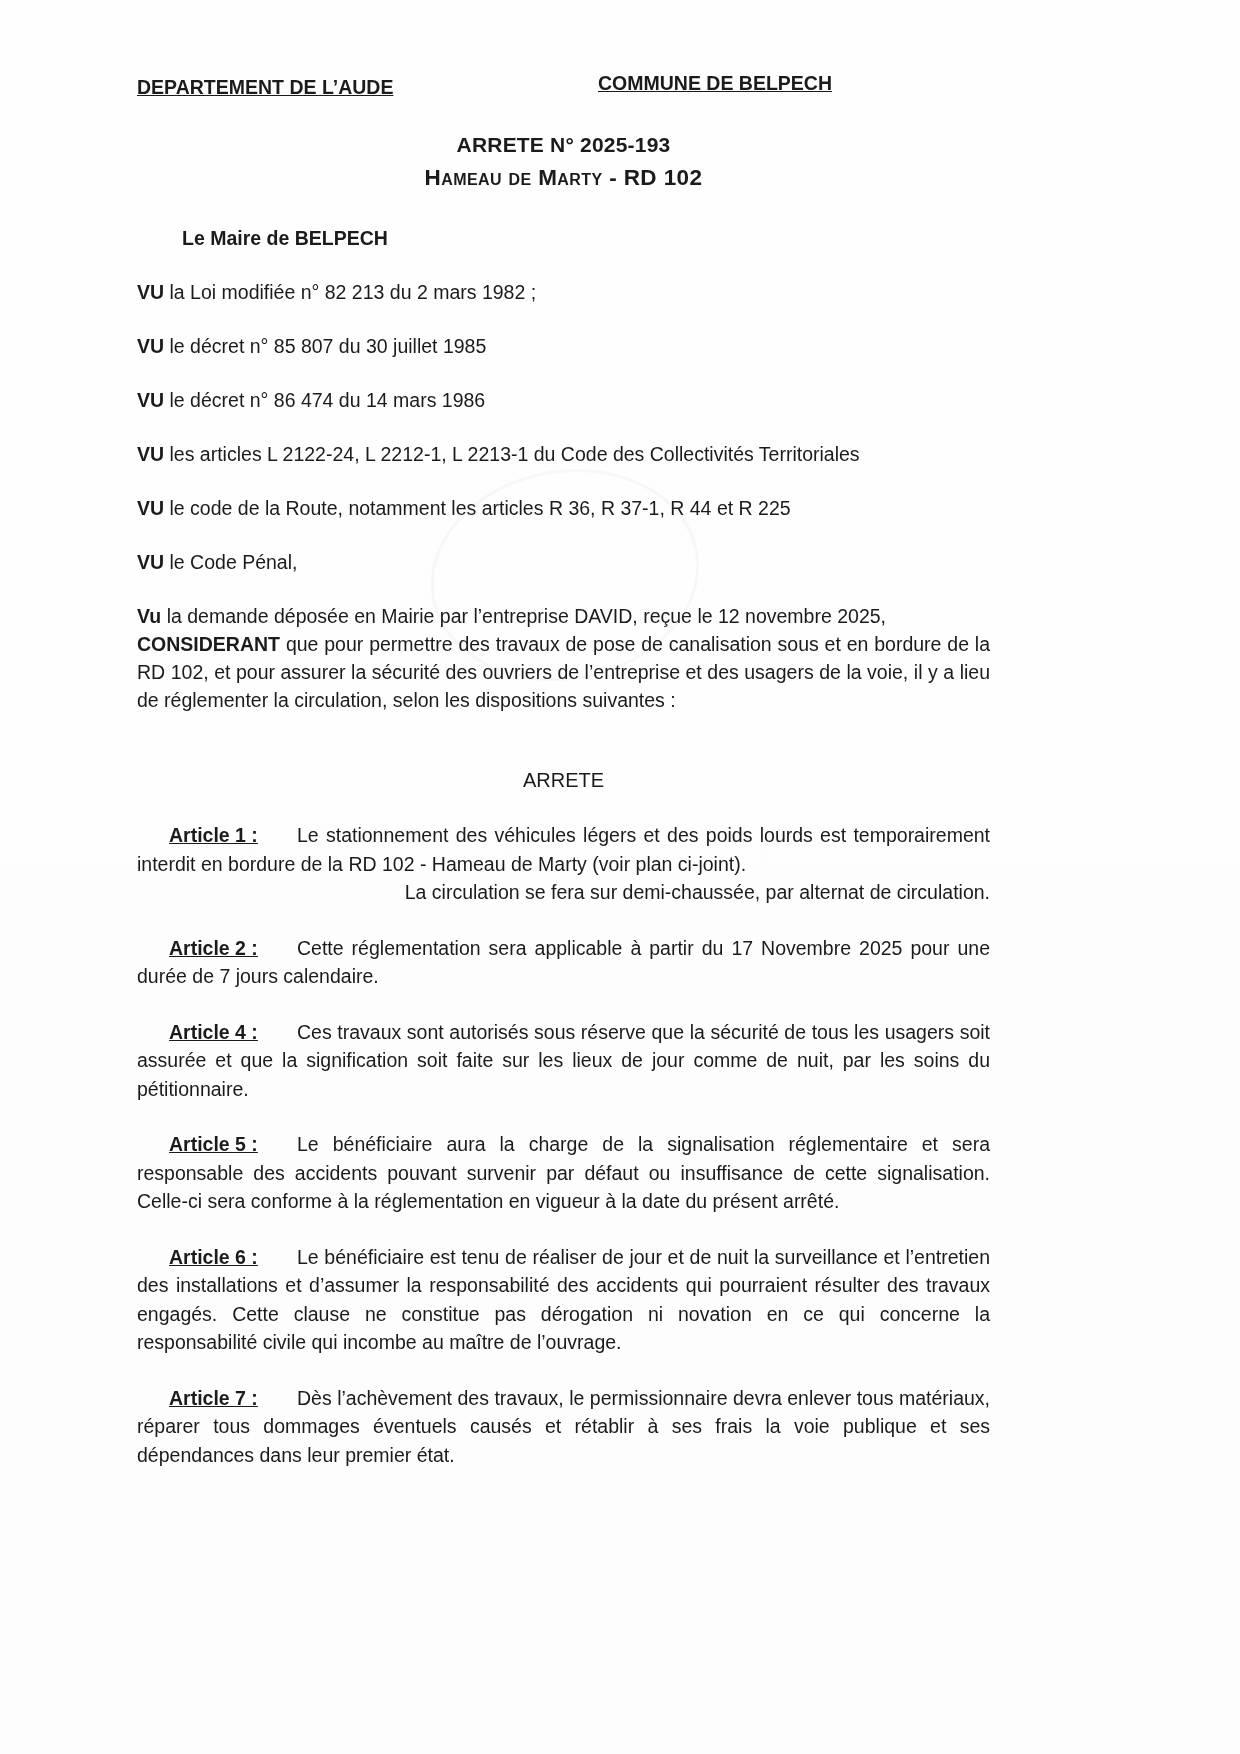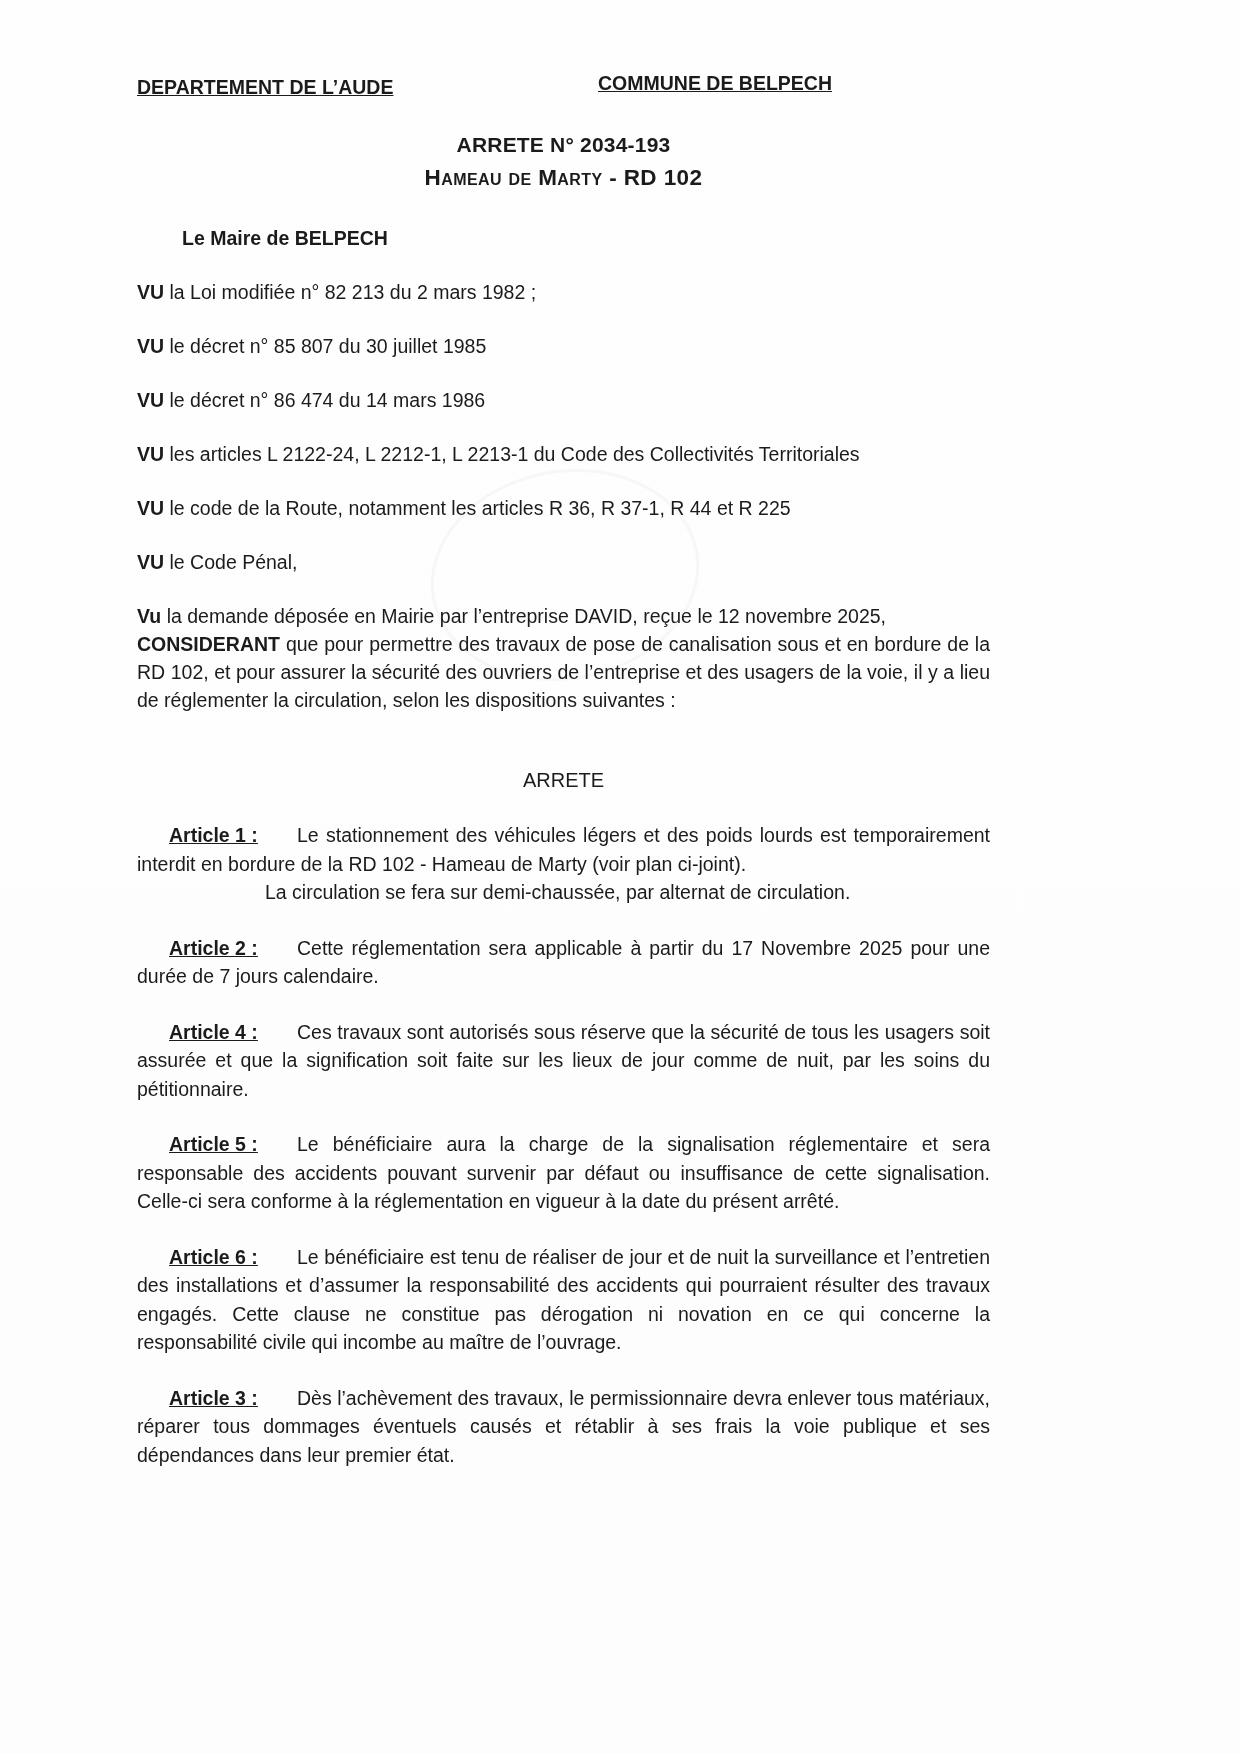--- a/index.html
+++ b/index.html
@@ -82,36 +82,37 @@
     line-height: 28.5px;
     margin-top: 27px;
     text-align: justify;
   }
   .article-label-wrap { display: inline-block; width: 128px; margin-left: 32px; }
   .article-label { font-weight: bold; text-decoration: underline; }
   .article-cont {
     font-size: 19.5px;
     line-height: 28.5px;
     margin-left: 128px;
+    text-align: right;
   }
 </style>
 </head>
 <body>
 
 <div class="page">
 
   <div class="stamp-ghost"></div>
 
   <div class="header-row">
     <span class="hdr-left">DEPARTEMENT DE L’AUDE</span>
     <span class="hdr-right">COMMUNE DE BELPECH</span>
   </div>
 
   <div class="title-block">
-    <div class="title-line">ARRETE N° 2034-193</div>
+    <div class="title-line">ARRETE N° 2025-193</div>
     <div class="title-line title-caps">Hameau de Marty - RD 102</div>
   </div>
 
   <p class="mayor">Le Maire de BELPECH</p>
 
   <p class="recital"><b>VU</b> <span>la Loi modifiée n° 82 213 du 2 mars 1982 ;</span></p>
 
   <p class="recital"><b>VU</b> <span>le décret n° 85 807 du 30 juillet 1985</span></p>
 
   <p class="recital"><b>VU</b> <span>le décret n° 86 474 du 14 mars 1986</span></p>
@@ -132,15 +133,15 @@
   <div class="article-cont">La circulation se fera sur demi-chaussée, par alternat de circulation.</div>
 
   <p class="article"><span class="article-label-wrap"><span class="article-label">Article 2 :</span></span><span>Cette réglementation sera applicable à partir du 17 Novembre 2025 pour une durée de 7 jours calendaire.</span></p>
 
   <p class="article"><span class="article-label-wrap"><span class="article-label">Article 4 :</span></span><span>Ces travaux sont autorisés sous réserve que la sécurité de tous les usagers soit assurée et que la signification soit faite sur les lieux de jour comme de nuit, par les soins du pétitionnaire.</span></p>
 
   <p class="article"><span class="article-label-wrap"><span class="article-label">Article 5 :</span></span><span>Le bénéficiaire aura la charge de la signalisation réglementaire et sera responsable des accidents pouvant survenir par défaut ou insuffisance de cette signalisation. Celle-ci sera conforme à la réglementation en vigueur à la date du présent arrêté.</span></p>
 
   <p class="article"><span class="article-label-wrap"><span class="article-label">Article 6 :</span></span><span>Le bénéficiaire est tenu de réaliser de jour et de nuit la surveillance et l’entretien des installations et d’assumer la responsabilité des accidents qui pourraient résulter des travaux engagés. Cette clause ne constitue pas dérogation ni novation en ce qui concerne la responsabilité civile qui incombe au maître de l’ouvrage.</span></p>
 
-  <p class="article"><span class="article-label-wrap"><span class="article-label">Article 3 :</span></span><span>Dès l’achèvement des travaux, le permissionnaire devra enlever tous matériaux, réparer tous dommages éventuels causés et rétablir à ses frais la voie publique et ses dépendances dans leur premier état.</span></p>
+  <p class="article"><span class="article-label-wrap"><span class="article-label">Article 7 :</span></span><span>Dès l’achèvement des travaux, le permissionnaire devra enlever tous matériaux, réparer tous dommages éventuels causés et rétablir à ses frais la voie publique et ses dépendances dans leur premier état.</span></p>
 
 </div>
 
 </body></html>

